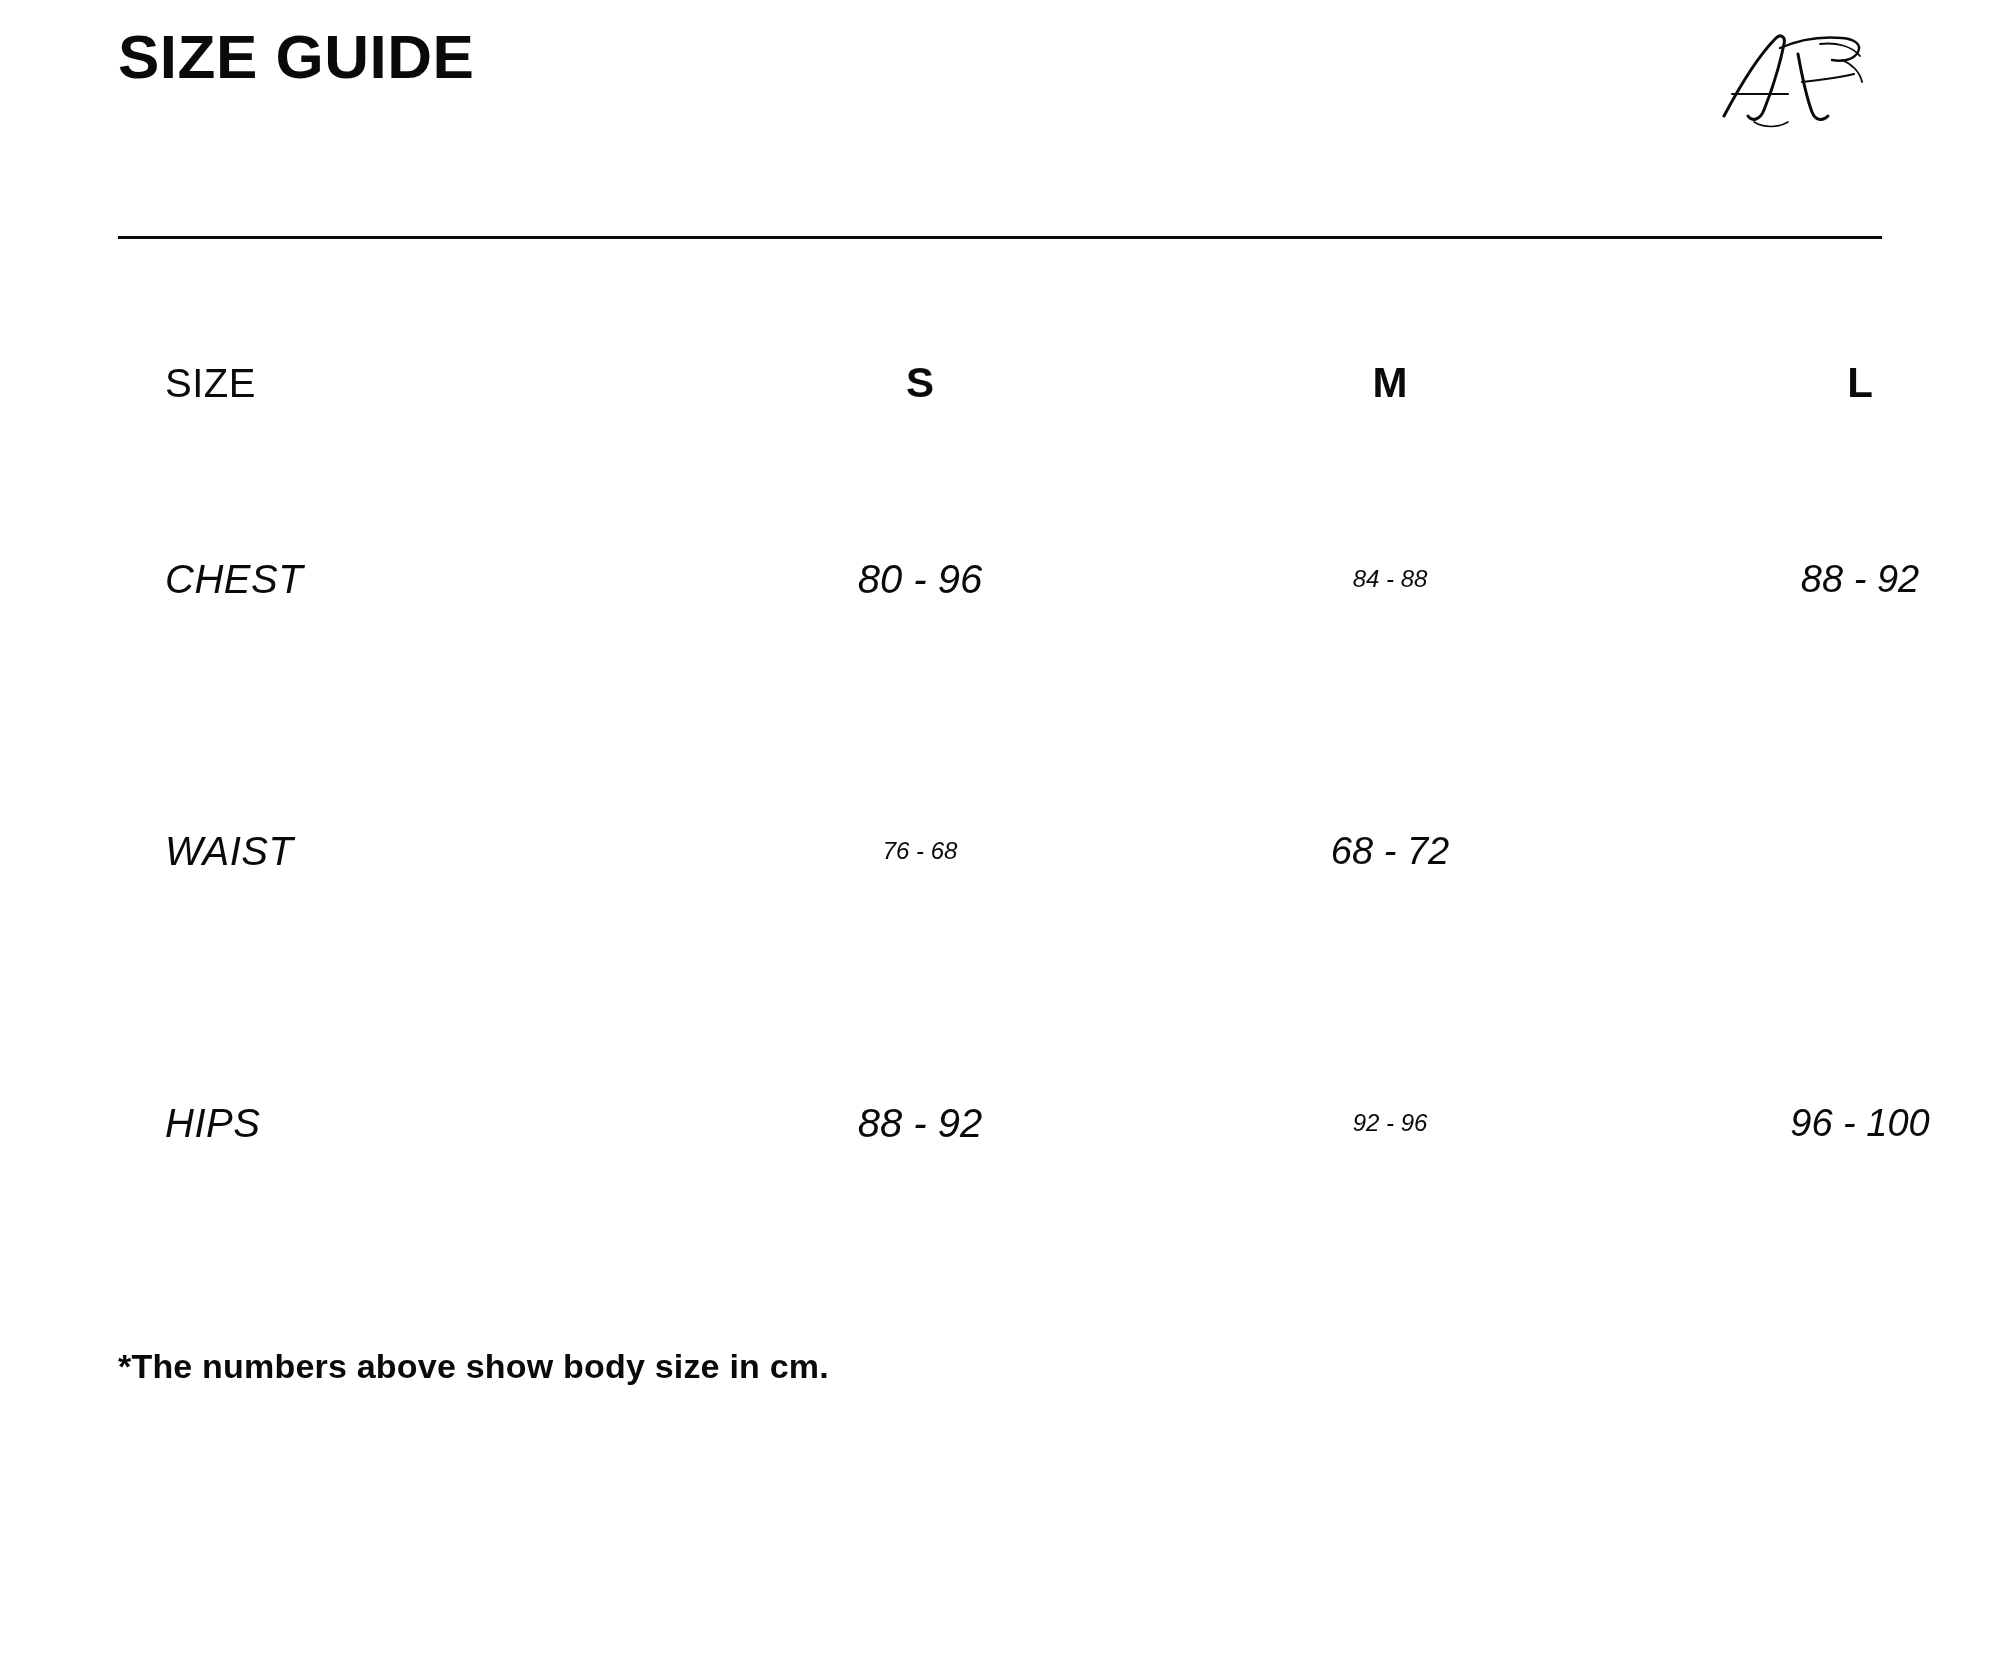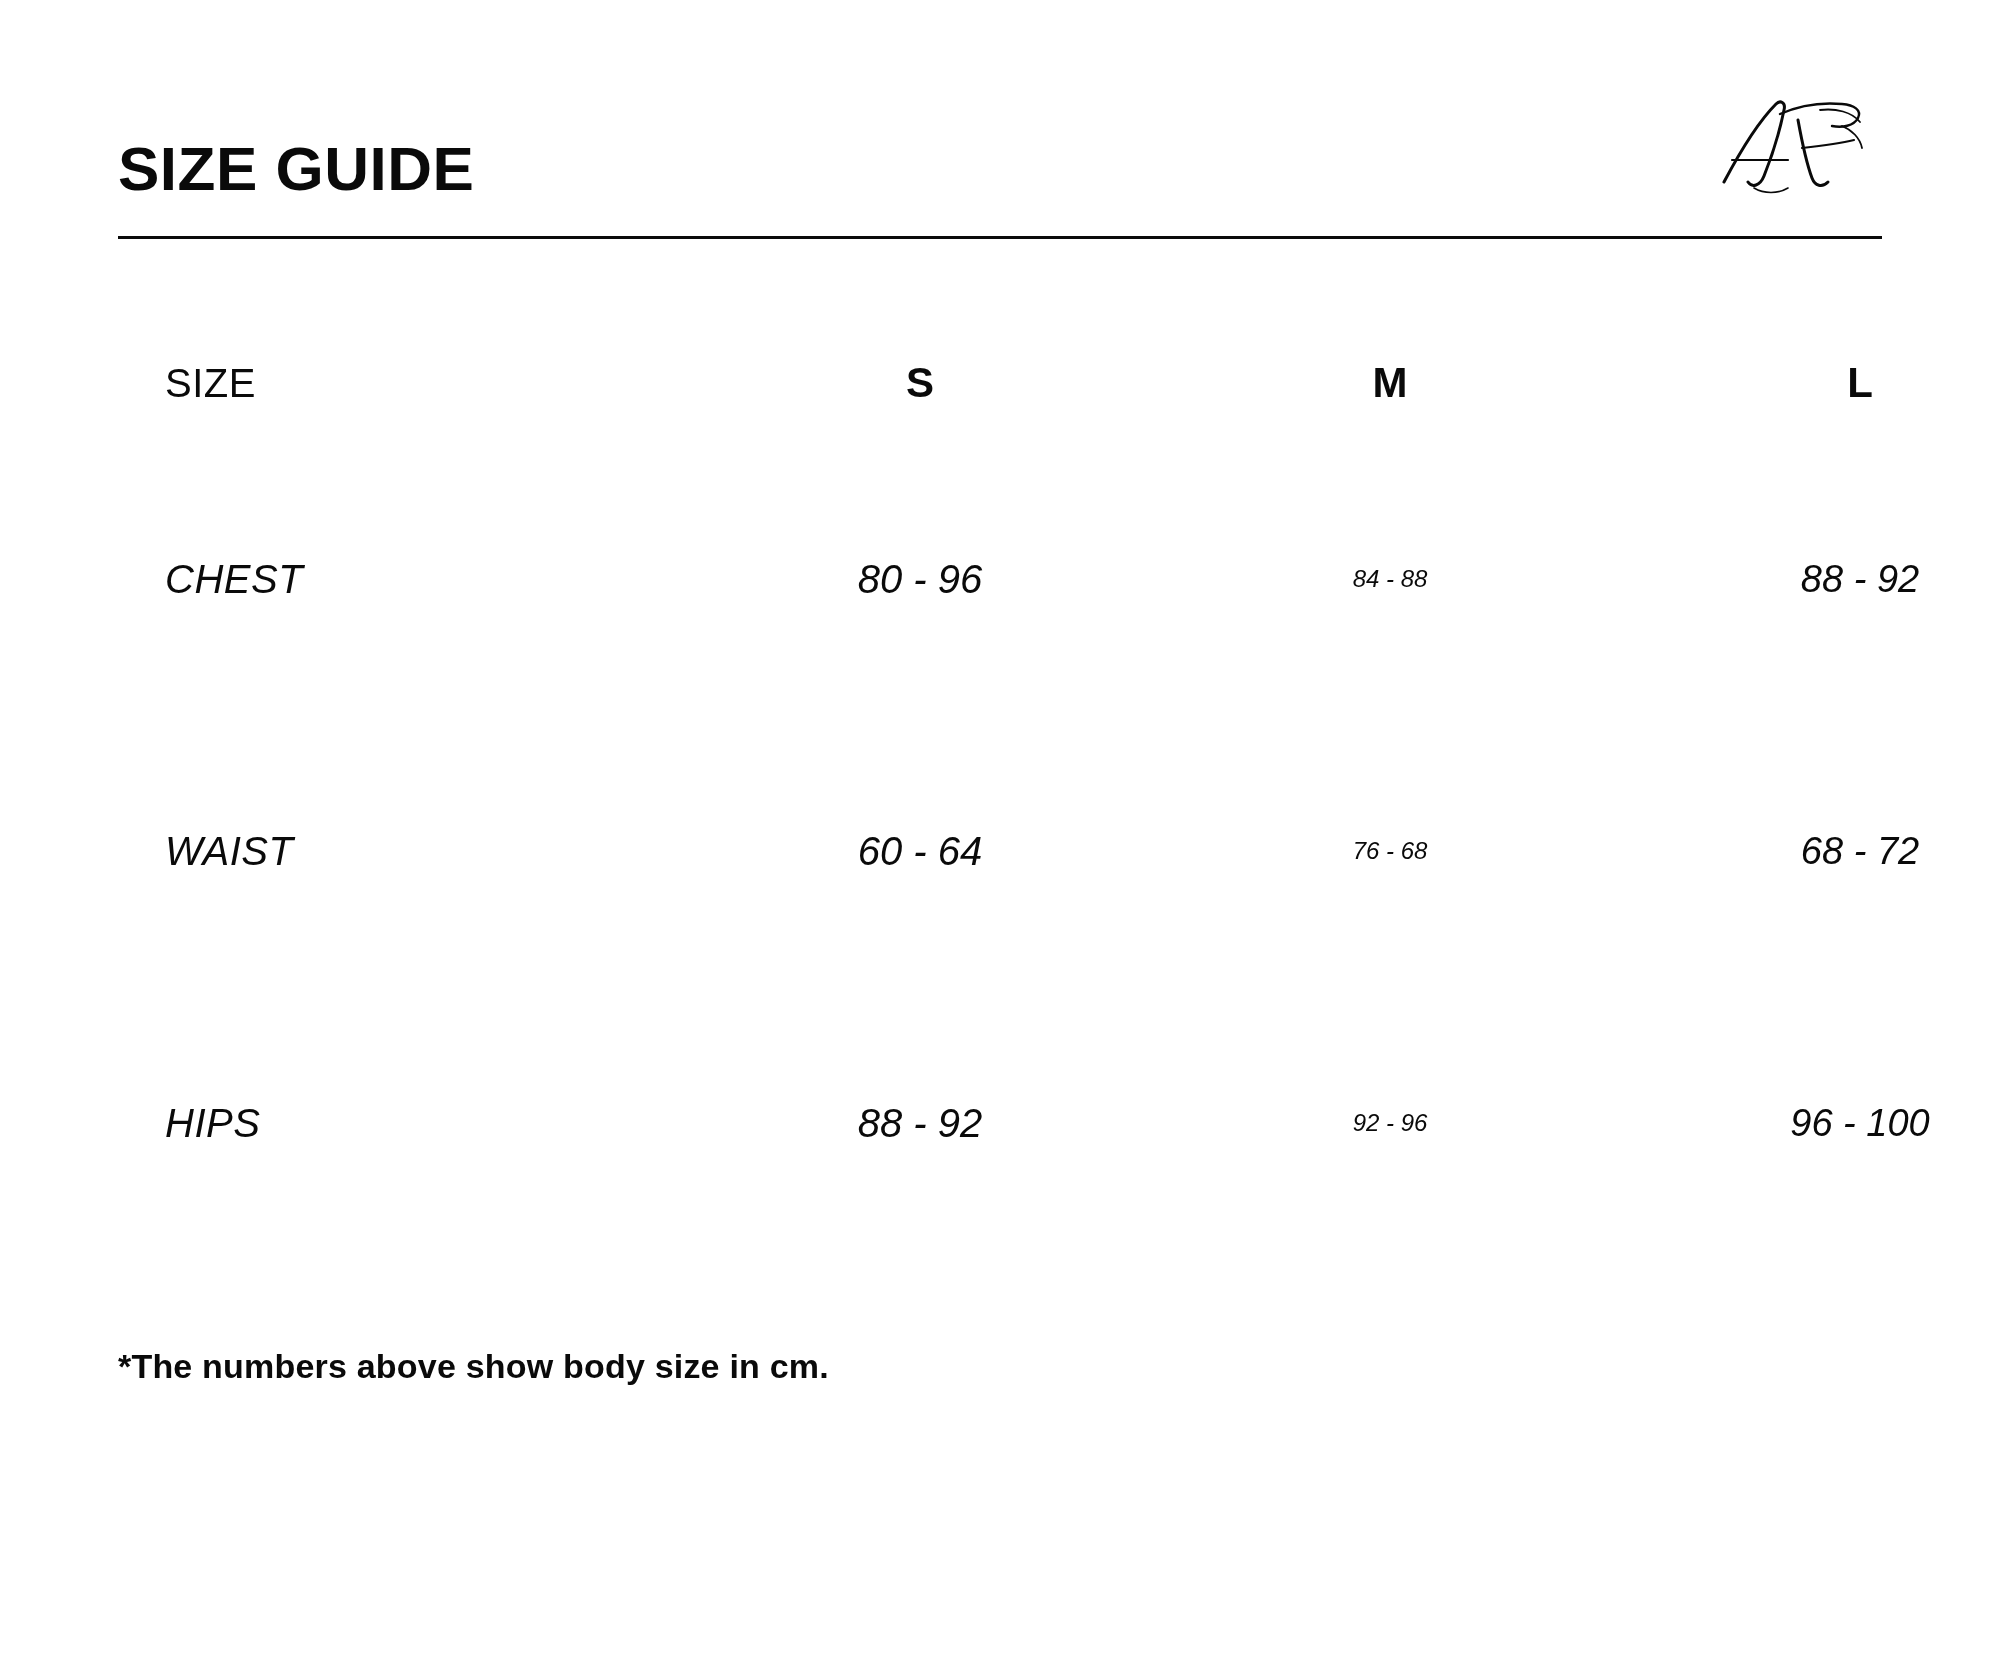--- a/index.html
+++ b/index.html
@@ -20,21 +20,21 @@
     height: 1667px;
     box-sizing: border-box;
     padding: 0 118px;
   }
 
   
   .header {
     position: relative;
     height: 200px;
     display: flex;
-    align-items: flex-end;
+    align-items: flex-start;
     justify-content: space-between;
   }
   .title {
     font-size: 62px;
     font-weight: 700;
     letter-spacing: 0.5px;
     line-height: 1;
     margin-top: 26px;
   }
   .brand-logo {
@@ -132,21 +132,20 @@
 
     <div class="row data-row">
       <div class="cell-label">CHEST</div>
       <div class="cell-val">80 - 96</div>
       <div class="cell-val c2">84 - 88</div>
       <div class="cell-val c3">88 - 92</div>
     </div>
 
     <div class="row data-row">
       <div class="cell-label">WAIST</div>
-      <div class="cell-val">60 - 64</div>
       <div class="cell-val c2">76 - 68</div>
       <div class="cell-val c3">68 - 72</div>
     </div>
 
     <div class="row data-row">
       <div class="cell-label">HIPS</div>
       <div class="cell-val">88 - 92</div>
       <div class="cell-val c2">92 - 96</div>
       <div class="cell-val c3">96 - 100</div>
     </div>

